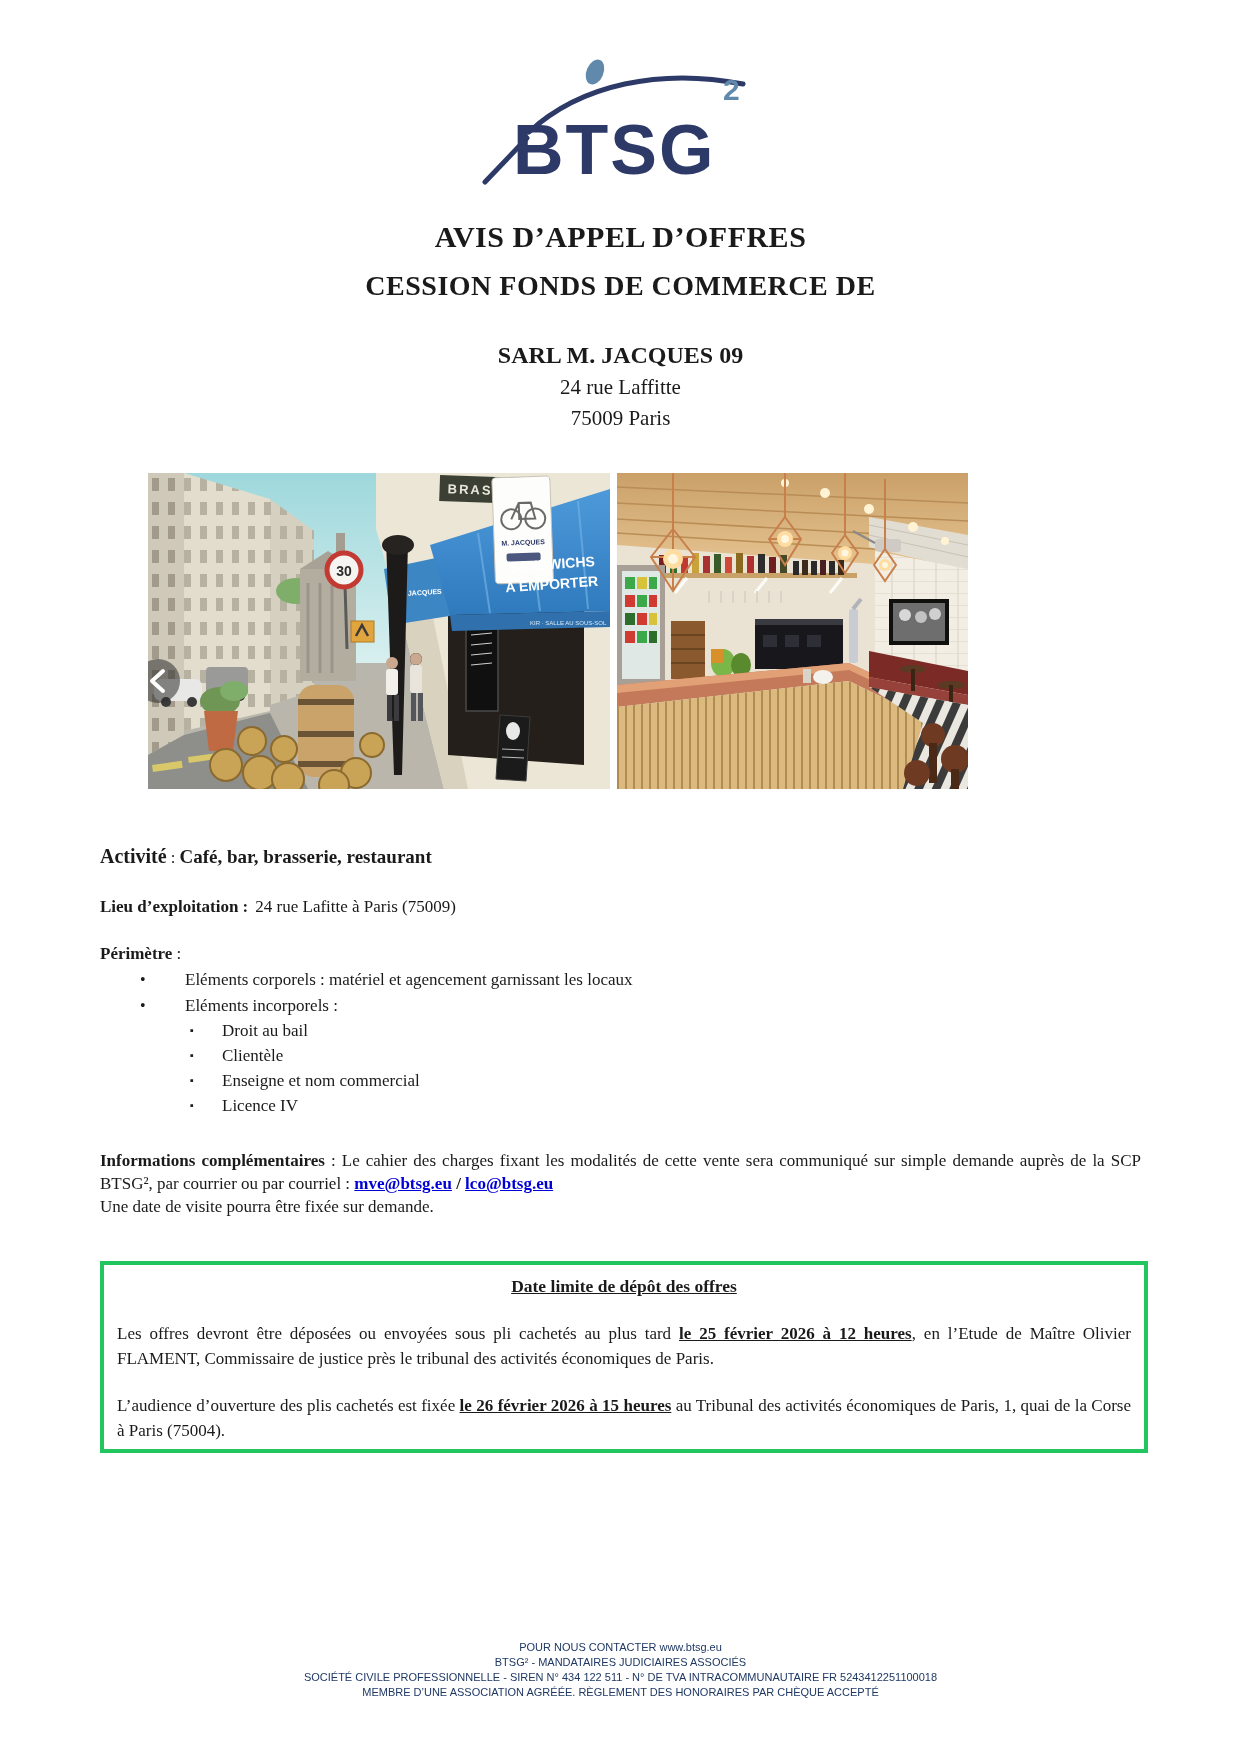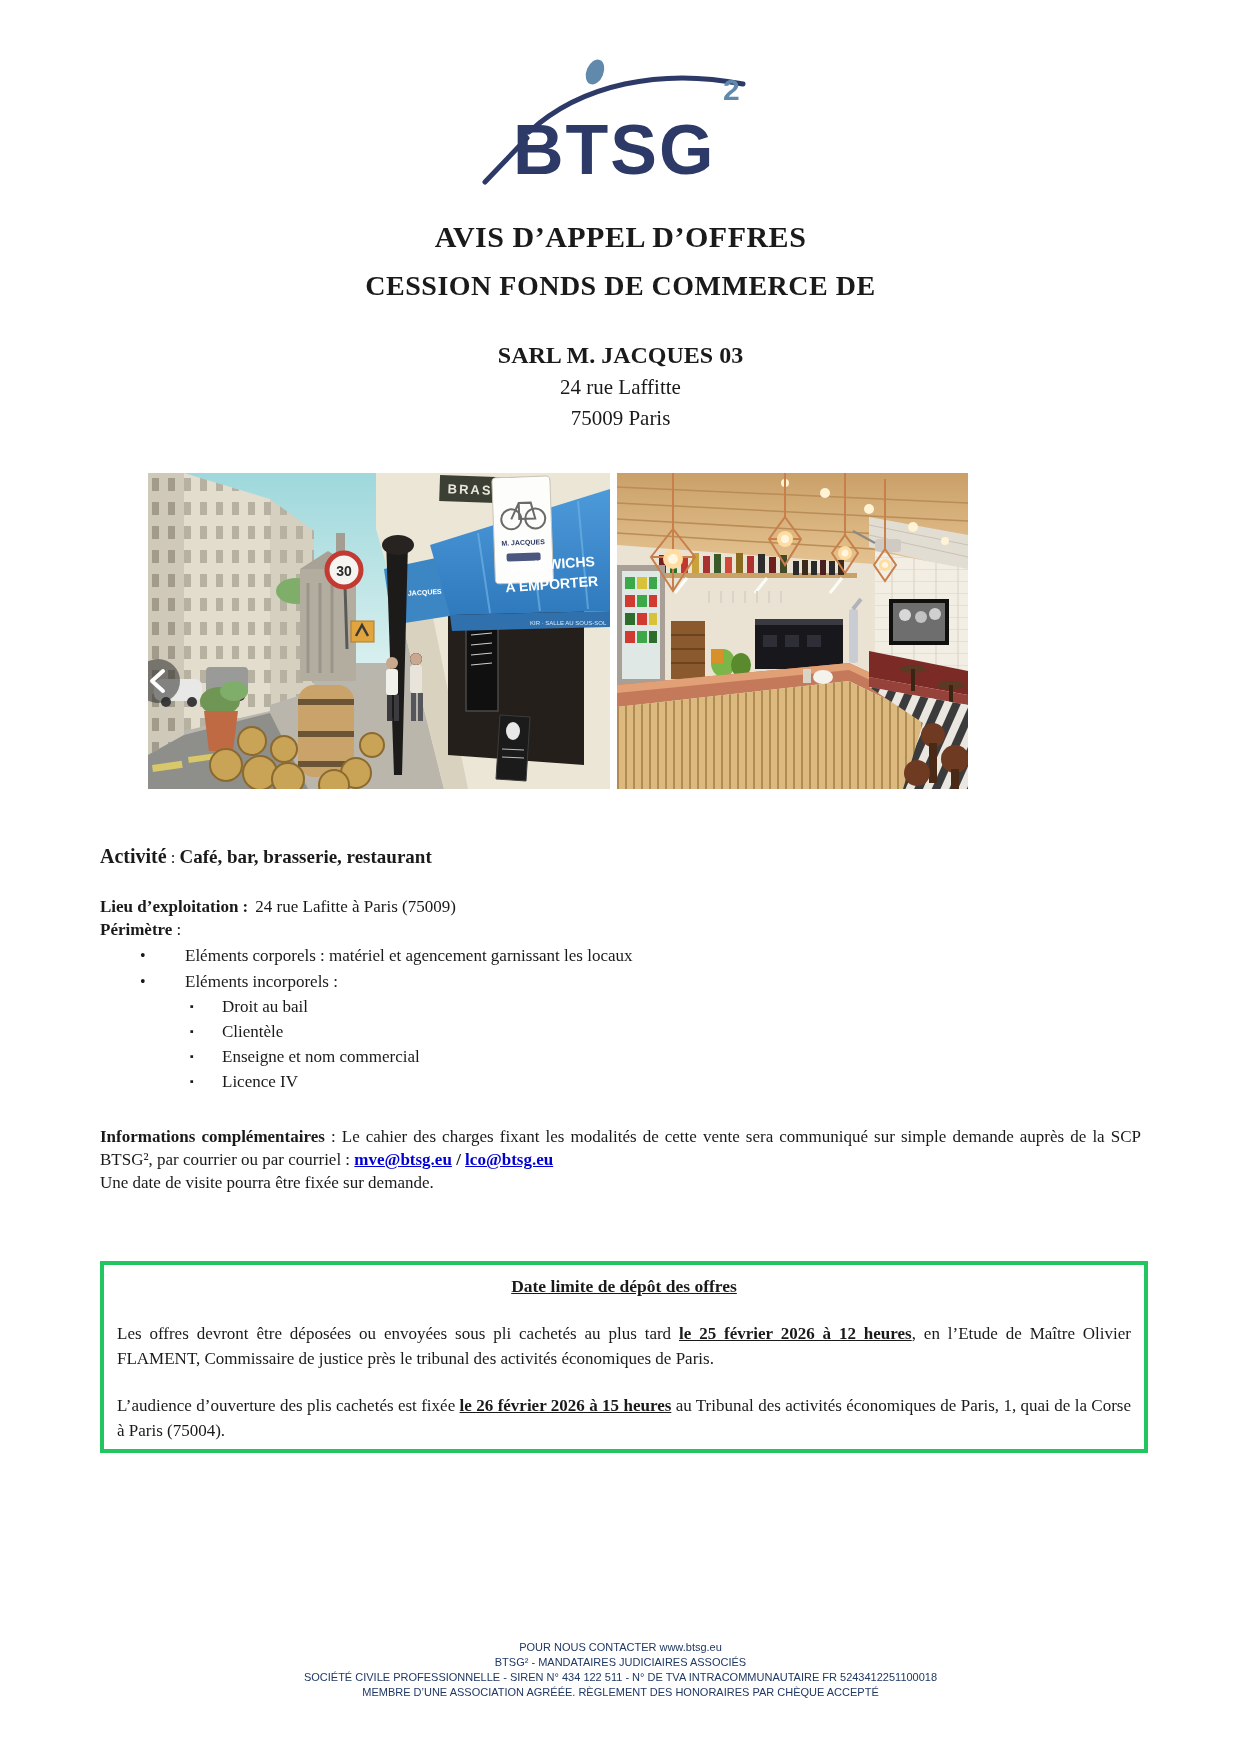--- a/index.html
+++ b/index.html
@@ -24,21 +24,21 @@
   .photos{position:absolute;top:473px;left:148px;display:flex;gap:7px;}
   .photos svg{display:block;}
   
   .details{position:absolute;top:845px;left:100px;width:1041px;font-size:17px;line-height:23px;}
   .row-activity .lbl{font-weight:bold;font-size:20px;}
   .row-activity .sep{font-size:16.5px;}
   .row-activity .val{font-weight:bold;font-size:19px;}
   .row-lieu{margin-top:26px;}
   .row-lieu .lbl{font-weight:bold;}
   .row-lieu .val{margin-left:7px;}
-  .row-perimetre{}
+  .row-perimetre{margin-top:24px;}
   .row-perimetre .lbl{font-weight:bold;}
   .bullet-row{display:flex;margin-top:3px;}
   .bullet-row .glyph{margin-left:40px;width:45px;flex:none;font-size:16px;}
   .sub-row{display:flex;margin-top:2px;}
   .sub-row .glyph{margin-left:90px;width:32px;flex:none;font-size:11px;line-height:23px;}
   .info-para{margin-top:32px;text-align:justify;}
   .info-para .lbl{font-weight:bold;}
   a.mail{color:#0000d6;font-weight:bold;text-decoration:underline;}
   .mail-sep{font-weight:bold;color:#1a1a1a;}
   
@@ -73,21 +73,21 @@
       <text x="252" y="58" font-family="Liberation Sans, sans-serif" font-size="30" font-weight="700" fill="#6089ab">2</text>
     </svg>
   </div>
 
   <div class="title-block">
     <div class="title1">AVIS D’APPEL D’OFFRES</div>
     <div class="title2">CESSION FONDS DE COMMERCE DE</div>
   </div>
 
   <div class="company-block">
-    <div class="company">SARL M. JACQUES 03</div>
+    <div class="company">SARL M. JACQUES 09</div>
     <div class="addr">24 rue Laffitte</div>
     <div class="addr">75009 Paris</div>
   </div>
 
   <div class="photos">
 
     <svg width="462" height="316" viewBox="0 0 462 316">
       <defs>
         <linearGradient id="sky" x1="0" y1="0" x2="0" y2="1">
           <stop offset="0" stop-color="#9ed8dc"></stop>

